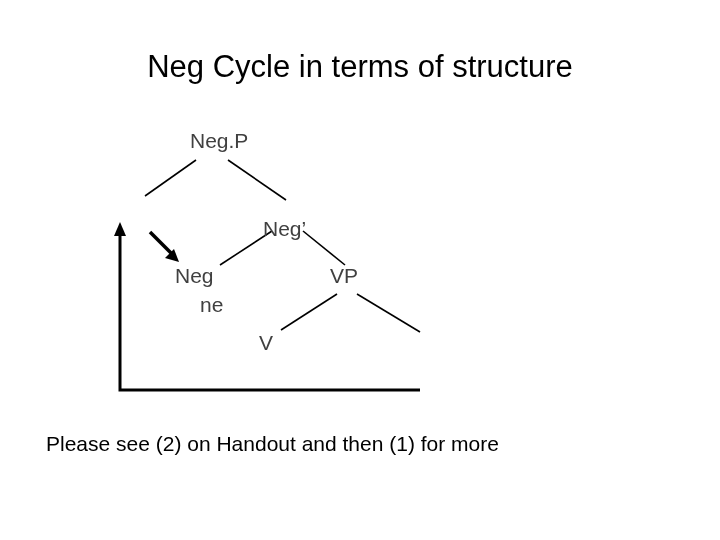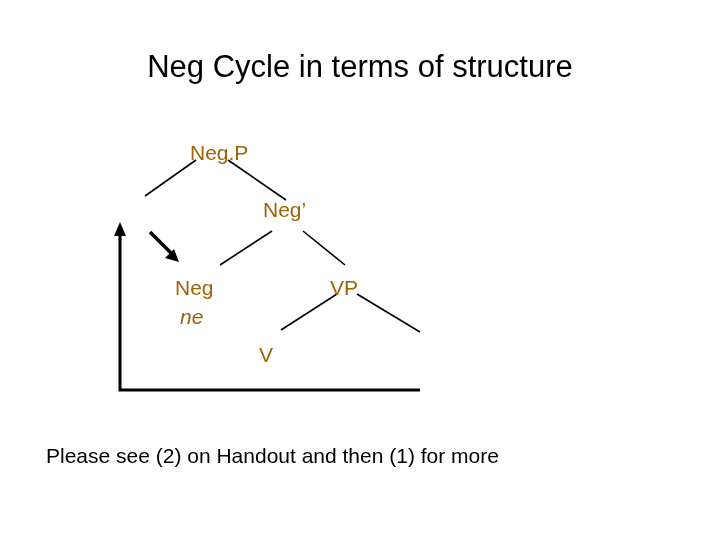--- a/index.html
+++ b/index.html
@@ -25,41 +25,39 @@
     font-size: 31px;
     line-height: 38px;
     letter-spacing: 0px;
     color: #000000;
     white-space: nowrap;
   }
   .node {
     position: absolute;
     font-size: 21px;
     line-height: 26px;
-    color: #a16207;
+    color: #404040;
     white-space: nowrap;
-    margin-top: 12px;
   }
   #node-negp   { left: 190px; top: 128px; }
-  #node-negbar { left: 263px; top: 185px; }
+  #node-negbar { left: 263px; top: 216px; }
   #node-neg    { left: 175px; top: 263px; }
-  #node-ne     { left: 180px; top: 292px; font-style: italic; }
+  #node-ne     { left: 200px; top: 292px; }
   #node-vp     { left: 330px; top: 263px; }
   #node-v      { left: 259px; top: 330px; }
   #node-dpap   { left: 404px; top: 330px; }
   #node-nothing{ left: 404px; top: 363px; }
   #caption {
     position: absolute;
     left: 46px;
     top: 430px;
     width: 640px;
     font-size: 21px;
     line-height: 27px;
     color: #000000;
-    margin-top: 12px;
   }
   #caption .line2 { display: block; padding-left: 18px; }
   svg#lines {
     position: absolute;
     left: 0;
     top: 0;
     width: 720px;
     height: 540px;
   }
 </style>

